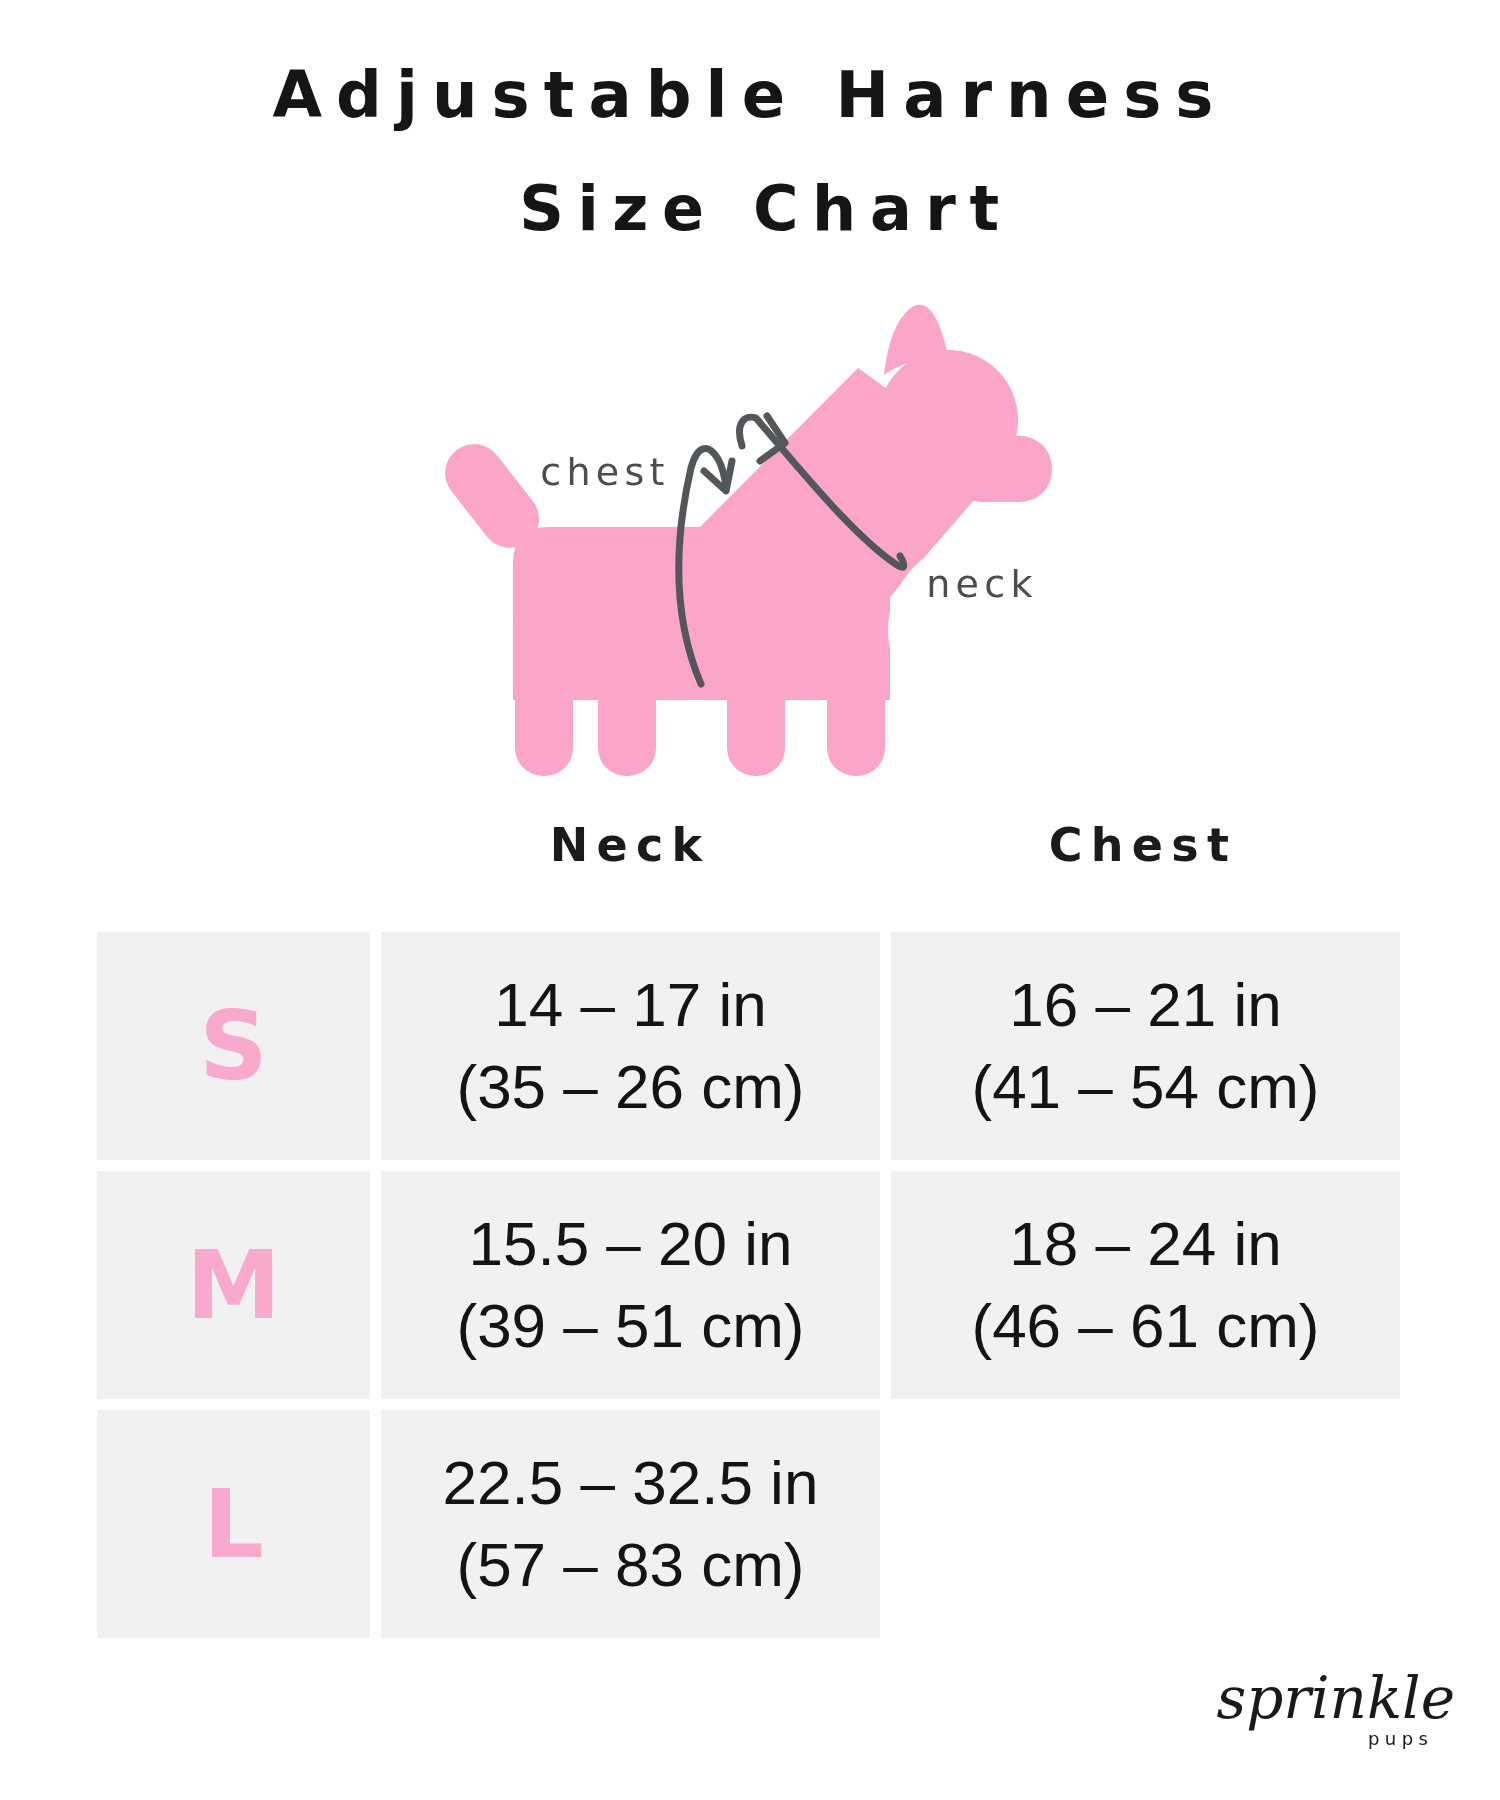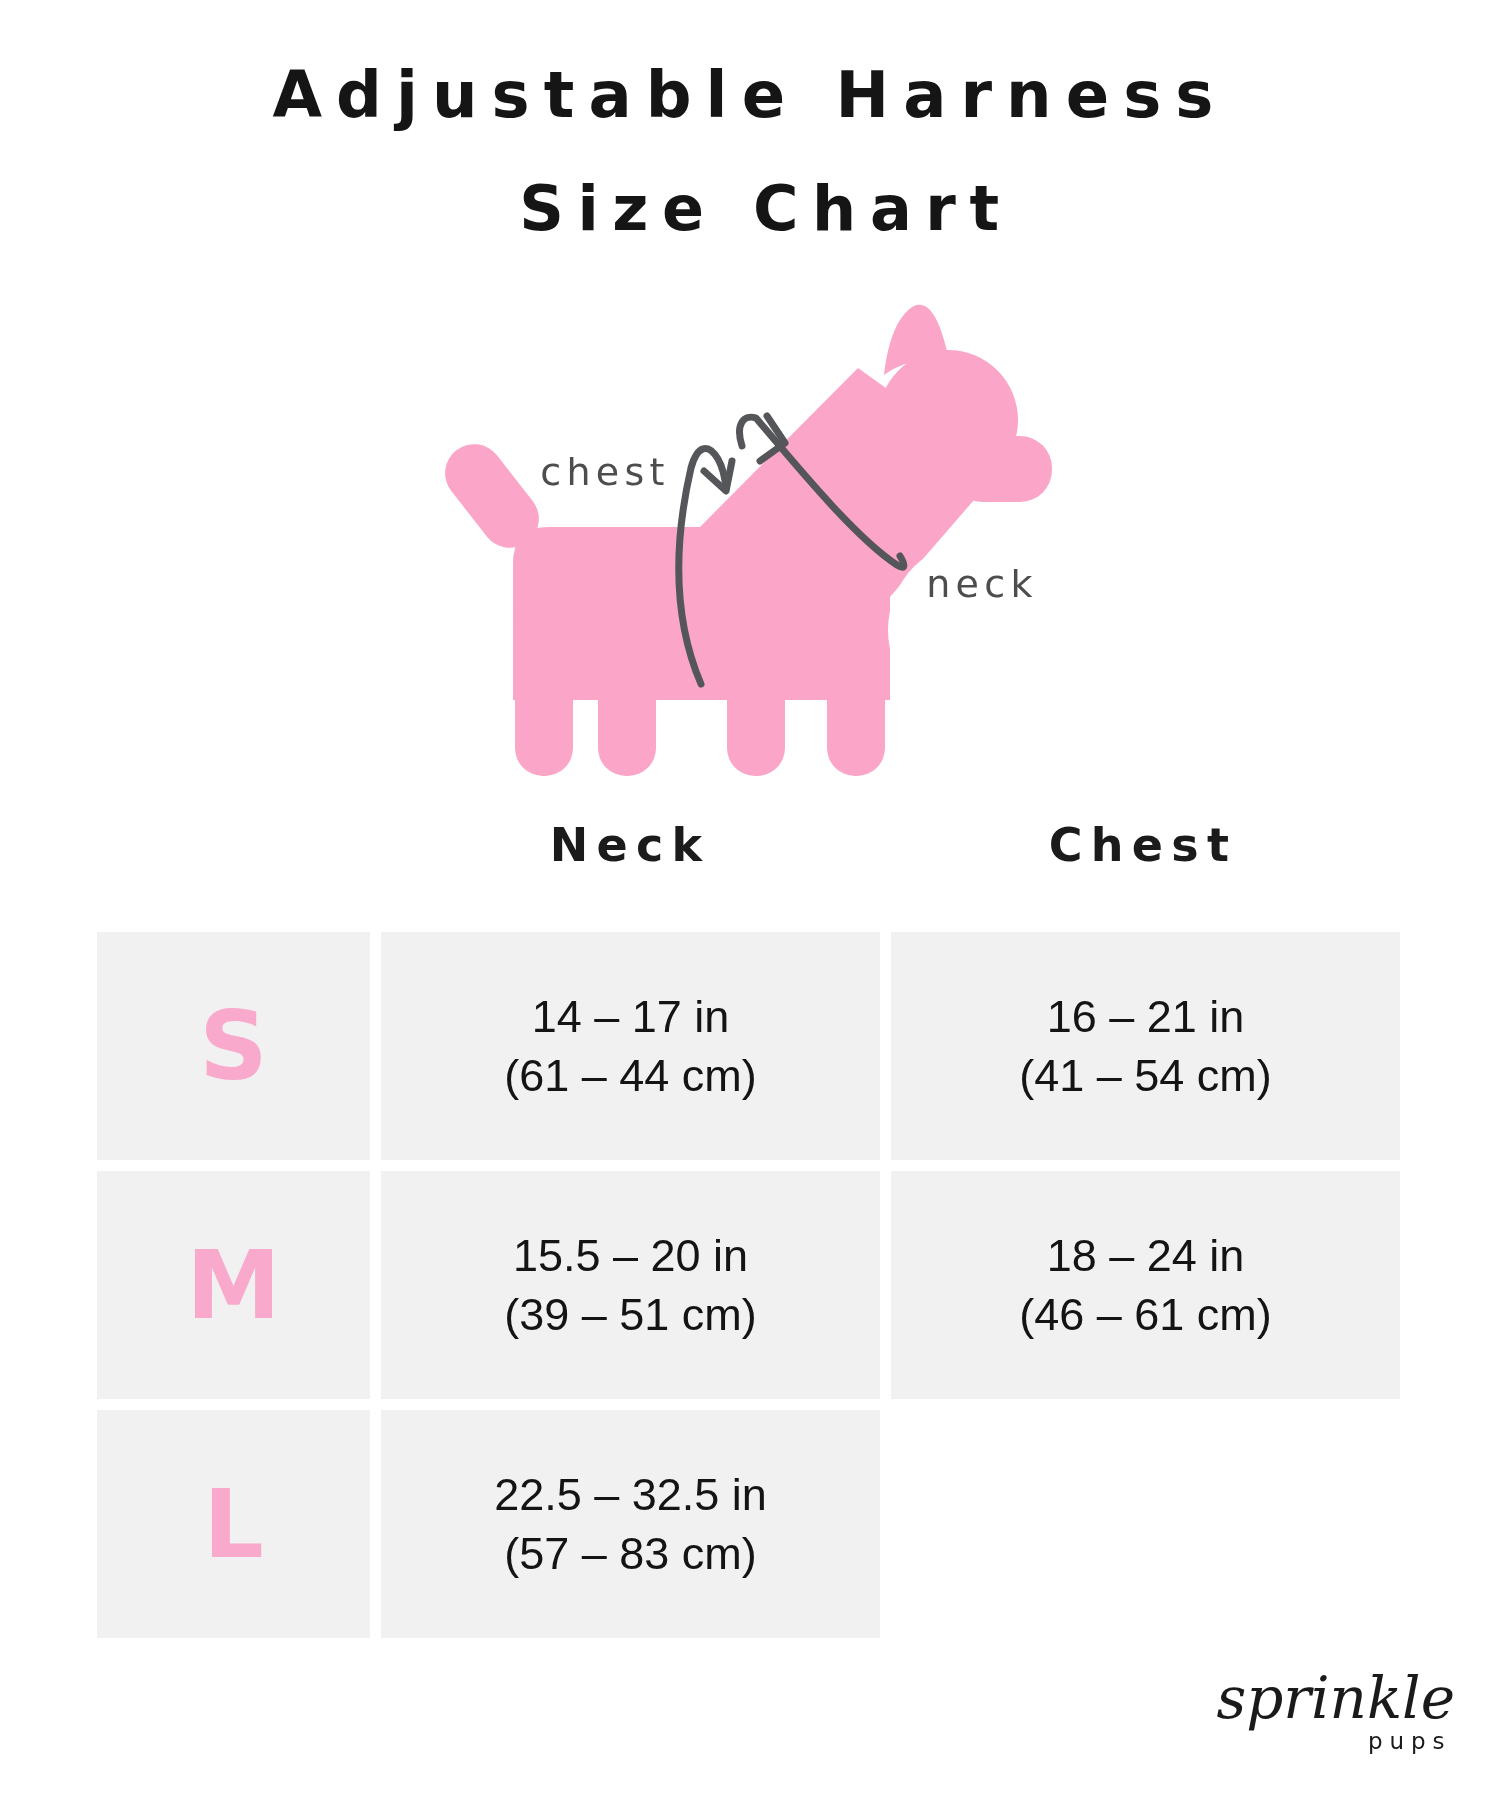--- a/index.html
+++ b/index.html
@@ -26,27 +26,27 @@
   .neck-header{left:380px;}
   .chest-header{left:893px;}
 
   
   .size-table{left:97px;top:932px;width:1303px;height:706px;display:grid;
     grid-template-columns:273px 499px 509px;grid-template-rows:228px 228px 228px;
     gap:11px;}
   .cell{background:#F1F1F1;display:flex;flex-direction:column;align-items:center;
     justify-content:center;}
   .size-letter{font-size:95px;font-weight:bold;color:#F9A9CC;font-family:"DejaVu Sans",sans-serif;}
-  .range{font-family:"Liberation Sans",sans-serif;font-size:45px;line-height:1.32;
+  .range{font-family:"Liberation Sans",sans-serif;font-size:62px;line-height:1.32;
     color:#141414;text-align:right;}
 
   
   .logo-script{left:1195px;top:1664px;width:260px;text-align:right;
     font-family:"DejaVu Serif",serif;font-style:italic;font-size:58px;color:#1a1a1a;white-space:nowrap;}
-  .logo-sub{left:1368px;top:1728px;font-size:23px;letter-spacing:0.30em;color:#1a1a1a;white-space:nowrap;}
+  .logo-sub{left:1368px;top:1728px;font-size:18px;letter-spacing:0.30em;color:#1a1a1a;white-space:nowrap;}
 </style>
 </head>
 <body>
 
 <div class="abs title-line1">Adjustable Harness</div>
 <div class="abs title-line2">Size Chart</div>
 
 <svg class="abs dog-svg" viewBox="420 260 680 540" xmlns="http://www.w3.org/2000/svg">
   <g fill="#FBA5C8" stroke="none">
     <rect x="-29" y="-58" width="58" height="116" rx="29" transform="translate(492,496) rotate(-38)"></rect>
@@ -75,21 +75,21 @@
 <div class="abs col-header neck-header">Neck</div>
 <div class="abs col-header chest-header">Chest</div>
 
 <div class="abs size-table">
 
   <div class="cell">
     <div class="size-letter">S</div>
   </div>
   <div class="cell">
     <div class="range">14 – 17 in</div>
-    <div class="range">(61 – 44 cm)</div>
+    <div class="range">(35 – 26 cm)</div>
   </div>
   <div class="cell">
     <div class="range">16 – 21 in</div>
     <div class="range">(41 – 54 cm)</div>
   </div>
 
   <div class="cell">
     <div class="size-letter">M</div>
   </div>
   <div class="cell">

